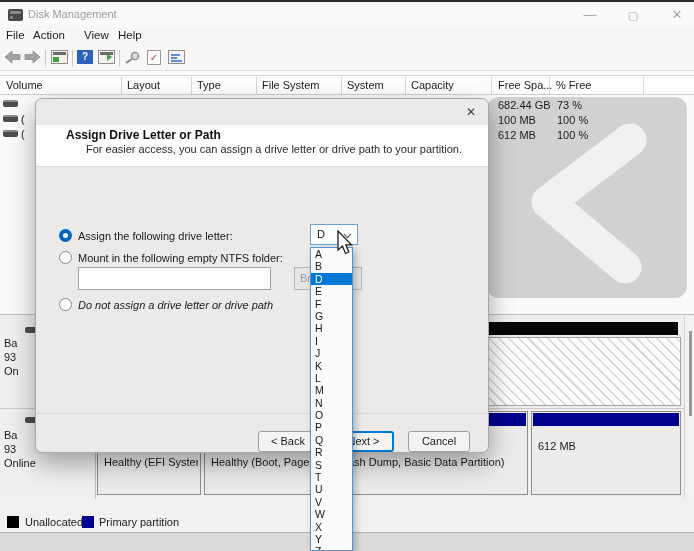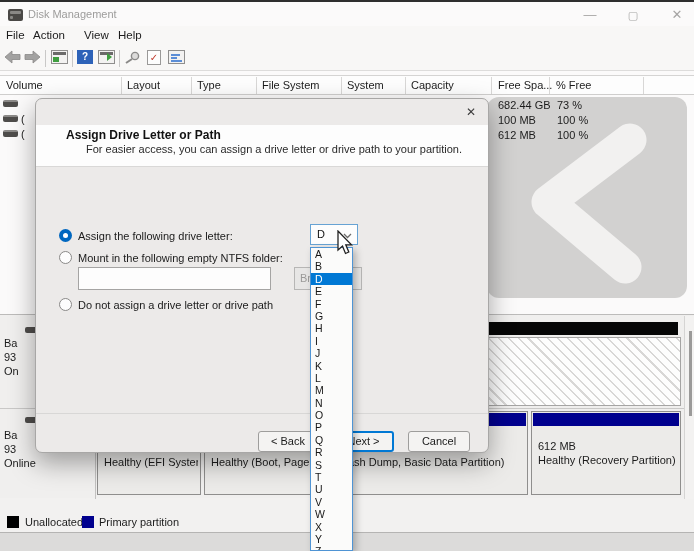--- a/index.html
+++ b/index.html
@@ -221,21 +221,20 @@
       <span class="part-bar"></span>
       <span class="part-line" style="top:44px;">Healthy (EFI Systen</span>
     </div>
     <div class="abs part-box" style="left:204px;width:324px;">
       <span class="part-bar"></span>
       <span class="part-line" style="top:44px;">Healthy (Boot, Page File, Crash Dump, Basic Data Partition)</span>
     </div>
     <div class="abs part-box" style="left:531px;width:150px;">
       <span class="part-bar"></span>
       <span class="part-line" style="top:28px;">612 MB</span>
-      <span class="part-line" style="top:42px;">Healthy (Recovery Partition)</span>
     </div>
 
     <div class="abs scrollbar">
       <span class="thumb"></span>
     </div>
 
     <span class="abs legend-sq" style="left:7px;background:#000000;"></span>
     <span class="abs legend-label txt" style="left:25px;">Unallocated</span>
     <span class="abs legend-sq" style="left:82px;background:#00008e;"></span>
     <span class="abs legend-label txt" style="left:99px;">Primary partition</span>
@@ -254,21 +253,21 @@
       </span>
     <span class="abs wz-label txt" style="left:42px;top:131px;">Assign the following drive letter:</span>
 
     <span class="abs radio unsel" style="left:23px;top:152px;"></span>
     <span class="abs wz-label txt" style="left:42px;top:153px;">Mount in the following empty NTFS folder:</span>
 
     <input class="abs wz-input" value="" style="">
     <div class="abs wz-browse txt">Browse...</div>
 
     <span class="abs radio unsel" style="left:23px;top:199px;"></span>
-    <span class="abs wz-label txt" style="left:42px;top:200px;">Do not assign a drive letter or drive path</span>
+    <span class="abs wz-label txt" style="left:42px;top:200px;font-style:italic;">Do not assign a drive letter or drive path</span>
 
     <div class="abs wz-footline"></div>
     <div class="abs wz-btn btn-back">&lt; Back</div>
     <div class="abs wz-btn btn-next">Next &gt;</div>
     <div class="abs wz-btn btn-cancel">Cancel</div>
   </div>
 
   <div class="abs combo">
     <span class="combo-val">D</span>
     <svg style="position:absolute;right:5px;top:8px;" width="9" height="6">

